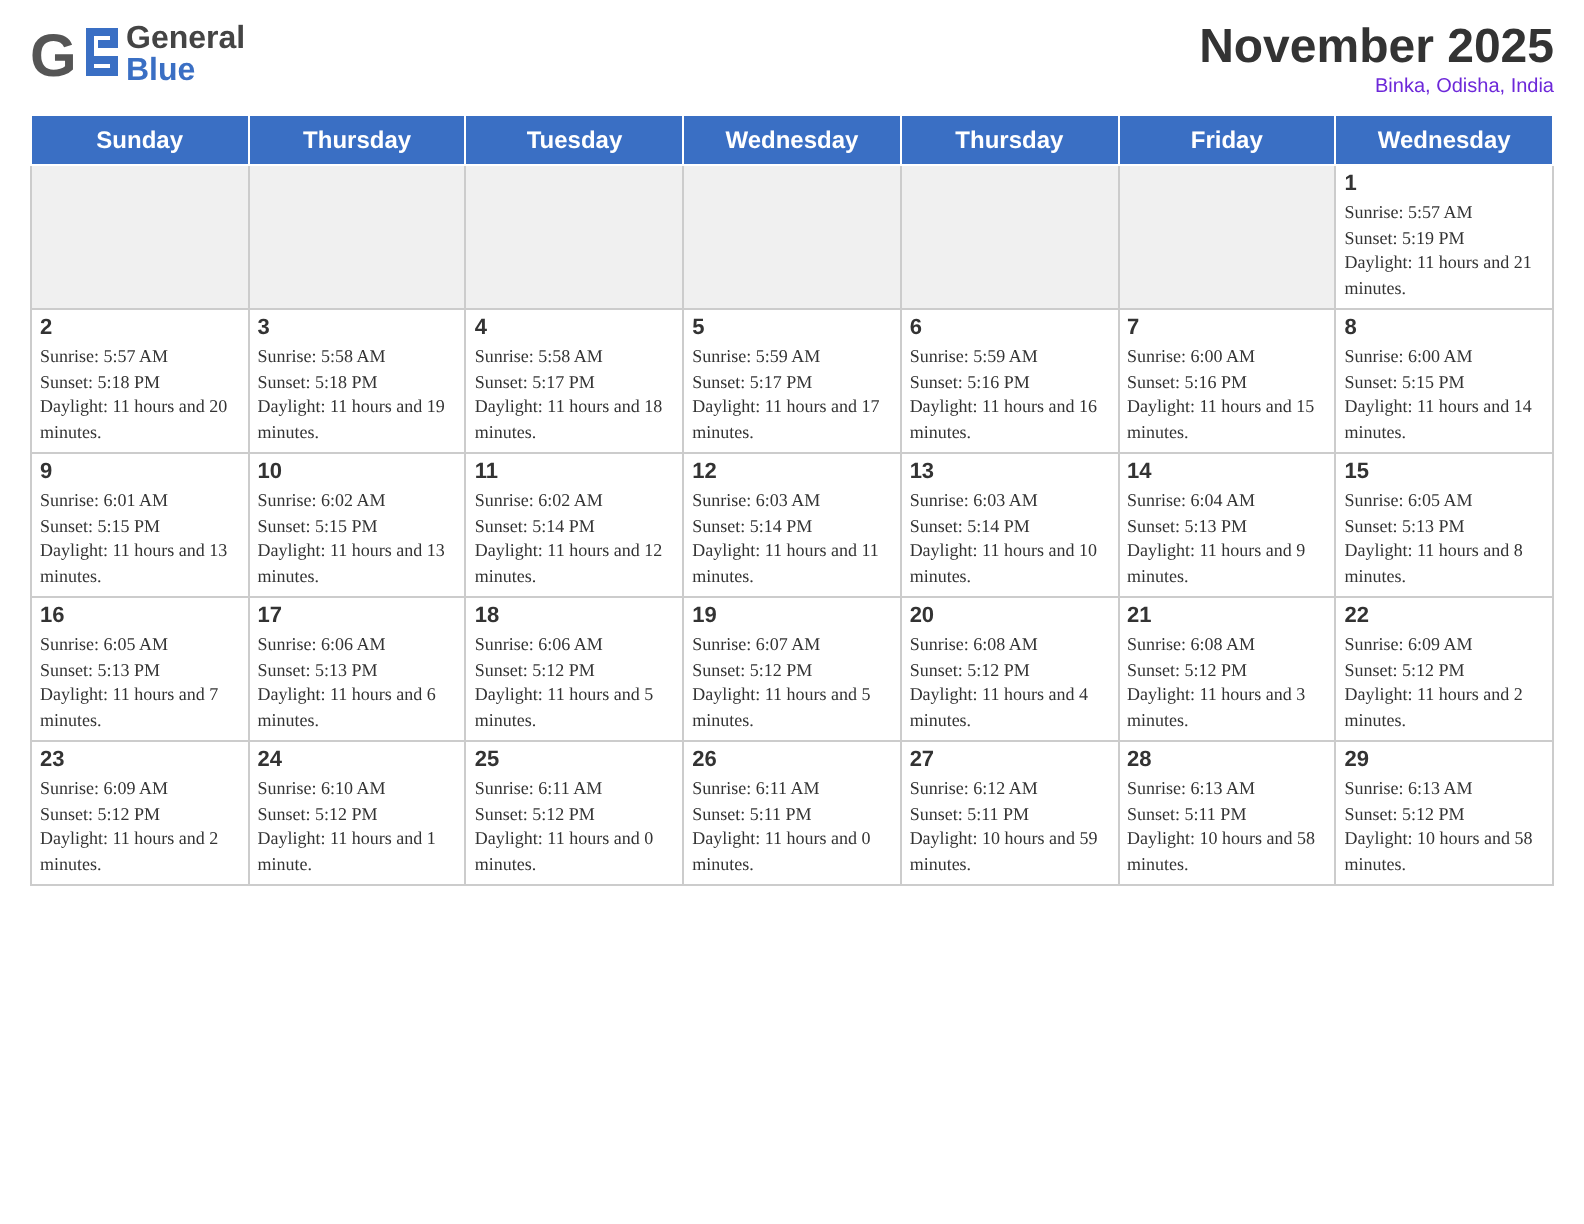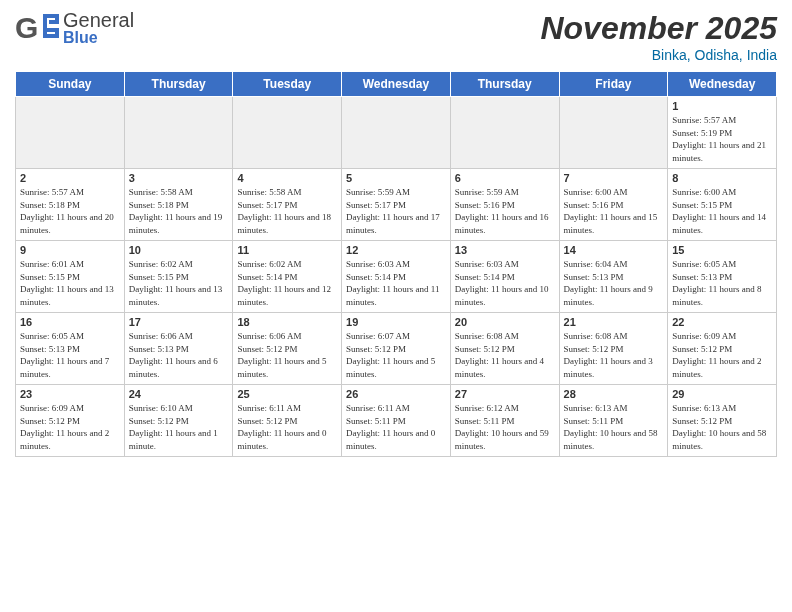--- a/index.html
+++ b/index.html
@@ -5,22 +5,22 @@
     * { box-sizing: border-box; margin: 0; padding: 0; }
     body { font-family: Arial, sans-serif; background: #fff; width: 792px; height: 612px; overflow: hidden; }
 
     .page { width: 792px; min-height: 612px; background: #fff; padding: 10px 15px; }
 
     .header { display: flex; justify-content: space-between; align-items: flex-start; margin-bottom: 8px; }
 
     .logo { display: flex; flex-direction: column; align-items: flex-start; }
 
     .title-block { text-align: right; }
-    .month-title { font-size: 32px; font-weight: bold; color: #333; font-style: italic; }
-    .location { font-size: 14px; color: #0369a1; }
+    .month-title { font-size: 24px; font-weight: bold; color: #333; }
+    .location { font-size: 10px; color: #6d28d9; }
 
     .calendar { width: 100%; border-collapse: collapse; }
     .calendar th {
       background: #3a6fc4;
       color: #fff;
       text-align: center;
       padding: 5px 6px;
       font-size: 12px;
       font-weight: bold;
       border: 1px solid #fff;
@@ -50,21 +50,21 @@
         <div style="position:relative;width:44px;height:36px;">
           
           <svg width="44" height="36" viewBox="0 0 44 36">
             <text x="0" y="28" font-size="30" font-family="Arial" font-weight="bold" fill="#555">G</text>
             <polygon points="28,4 44,4 44,14 34,14 34,10 40,10 40,8 28,8" fill="#3a6fc4"></polygon>
             <polygon points="28,18 44,18 44,28 28,28 28,24 40,24 40,22 32,22 32,18" fill="#3a6fc4"></polygon>
             <rect x="28" y="4" width="4" height="24" fill="#3a6fc4"></rect>
           </svg>
         </div>
         <div>
-          <div style="font-size:20px;font-weight:normal;color:#444;line-height:1;">General</div>
+          <div style="font-size:16px;font-weight:bold;color:#444;line-height:1;">General</div>
           <div style="font-size:16px;font-weight:bold;color:#3a6fc4;line-height:1;">Blue</div>
         </div>
       </div>
     </div>
     <div class="title-block">
       <div class="month-title">November 2025</div>
       <div class="location">Binka, Odisha, India</div>
     </div>
   </div>
 

